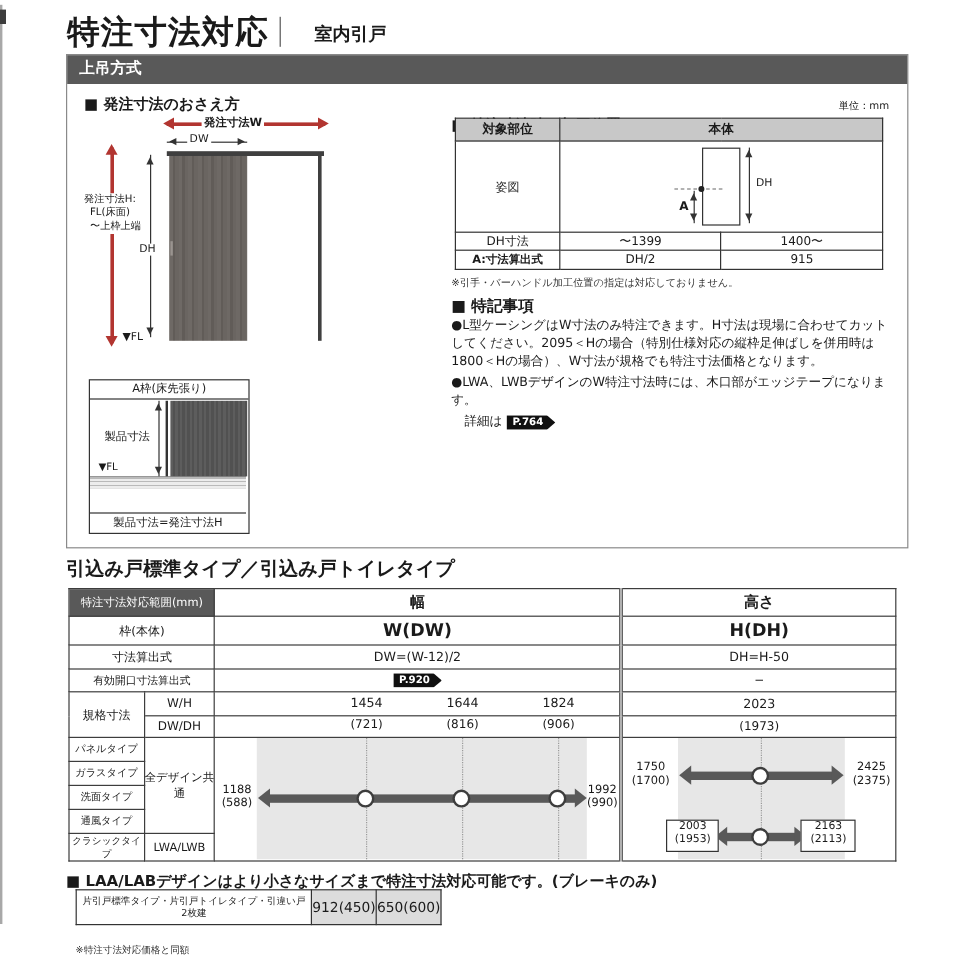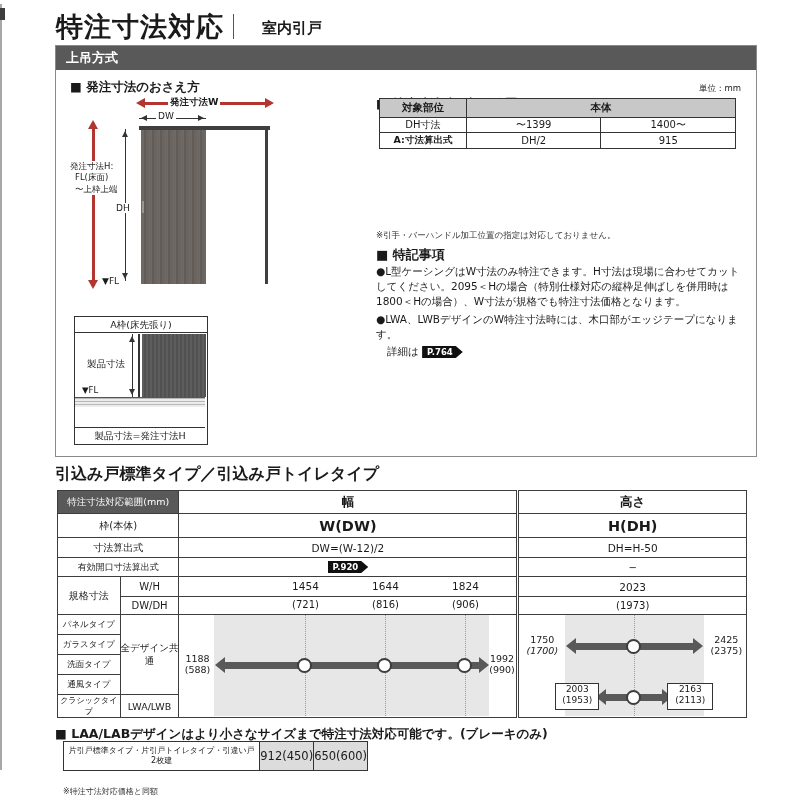--- a/index.html
+++ b/index.html
@@ -102,20 +102,32 @@
 
     <div class="abs" style="left:320px;top:50px;font-size:12.5px;font-weight:bold;">■ 特注寸法時の加工位置</div>
     <div class="abs" style="left:595px;top:37px;width:90px;text-align:right;font-size:8.5px;">単位：mm</div>
 
     <table class="proc" style="left:323px;top:52px;">
       <tbody>
           <tr>
         <th class="hd" style="width:87px;">対象部位</th>
         <th class="hd" colspan="2">本体</th>
       </tr>
+      <tr style="height:76px;">
+        <td>姿図</td>
+        <td colspan="2" style="position:relative;">
+          <div class="abs" style="left:118px;top:5px;width:30px;height:63px;border:1.5px solid #333;background:#fff;"></div>
+          <div class="abs" style="left:95px;top:39px;width:40px;border-top:1px dashed #666;"></div>
+          <div class="abs" style="left:115px;top:37px;width:5px;height:5px;border-radius:50%;background:#222;"></div>
+          <div class="dim-v" style="left:111px;top:41px;height:27px;"></div>
+          <div class="abs" style="left:99px;top:49px;font-size:10px;font-weight:bold;">A</div>
+          <div class="dim-v" style="left:157px;top:5px;height:63px;"></div>
+          <div class="abs" style="left:163px;top:30px;font-size:9px;">DH</div>
+        </td>
+      </tr>
       <tr style="height:15px;">
         <td>DH寸法</td>
         <td style="width:135px;">〜1399</td>
         <td style="width:135px;">1400〜</td>
       </tr>
       <tr style="height:16px;">
         <td style="font-weight:bold;font-size:9.5px;">A:寸法算出式</td>
         <td>DH/2</td>
         <td>915</td>
       </tr>
@@ -202,21 +214,21 @@
           <span style="display:block;">(990)</span>
         </div>
       </td>
       <td class="dbl" rowspan="5" style="position:relative;">
         <div class="abs" style="left:46px;top:0;width:139px;height:101px;background:#e7e7e7;"></div>
         <div class="dotline" style="left:115px;top:0;height:101px;"></div>
         <div class="range-bar" style="left:56px;top:28px;width:119px;"></div>
         <div class="range-dot" style="left:107px;top:24px;"></div>
         <div class="abs" style="left:2px;top:20px;width:42px;text-align:center;font-size:9.5px;line-height:1.15;">
           <span style="display:block;">1750</span>
-          <span style="display:block;font-style:italic;">(1700)</span>
+          <span style="display:block;">(1700)</span>
         </div>
         <div class="abs" style="left:187px;top:20px;width:40px;text-align:center;font-size:9.5px;line-height:1.15;">
           <span style="display:block;">2425</span>
           <span style="display:block;">(2375)</span>
         </div>
         <div class="range-bar" style="left:86px;top:79px;width:58px;"></div>
         <div class="range-dot" style="left:107px;top:75px;"></div>
         <div class="abs" style="left:36px;top:68px;width:42px;height:25px;background:#fff;border:1px solid #333;text-align:center;font-size:9px;line-height:1.25;">
           <span style="display:block;">2003</span>
           <span style="display:block;">(1953)</span>

